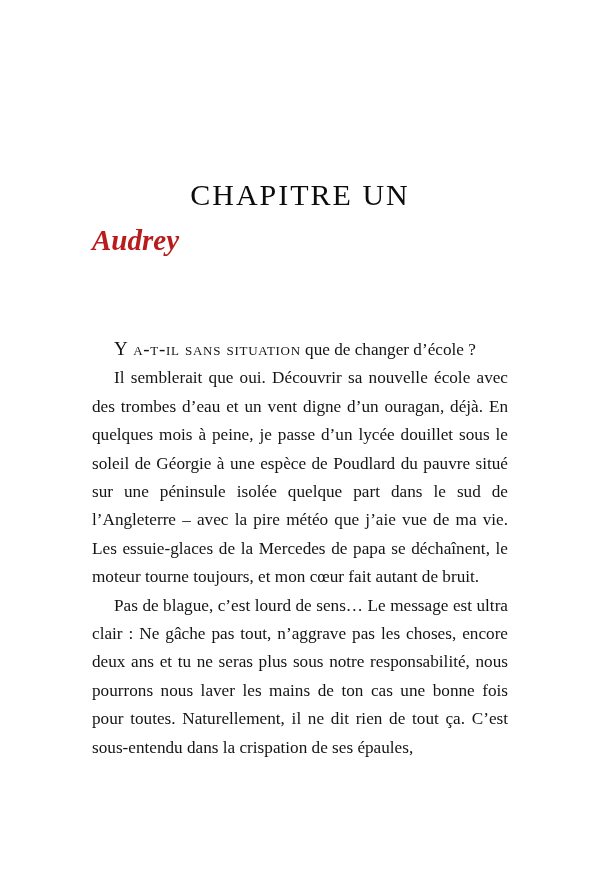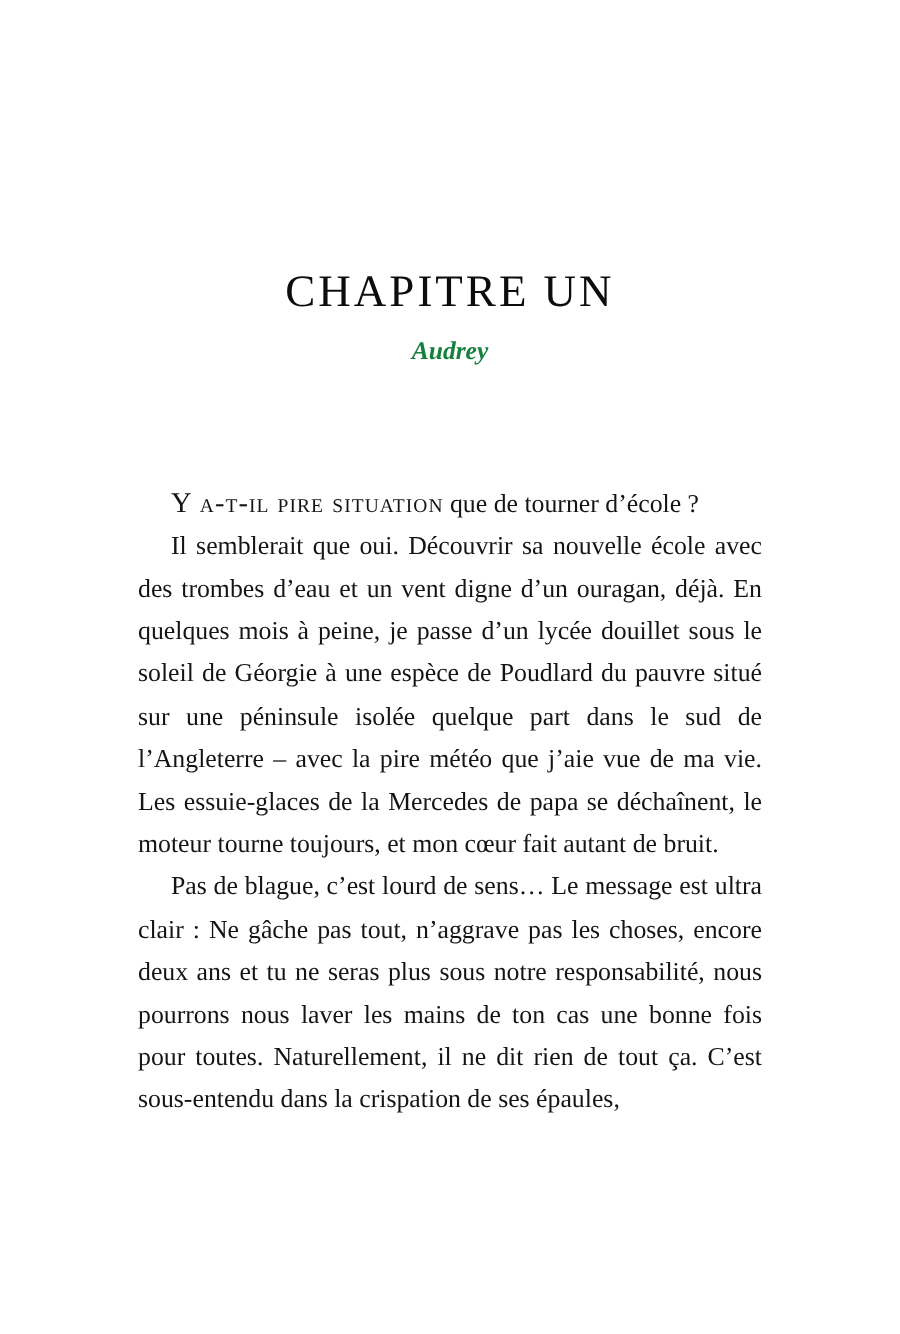--- a/index.html
+++ b/index.html
@@ -30,24 +30,23 @@
     font-family: "Liberation Serif", serif;
     font-weight: normal;
     font-size: 30px;
     letter-spacing: 2.0px;
     color: #0d0d0d;
     line-height: 1.1;
   }
   .chapter-subtitle {
     margin: 0;
     padding-top: 14px;
-    text-align: center;
     font-style: italic;
-    font-size: 17px;
-    color: #15803d;
+    font-size: 29px;
+    color: #b91c1c;
     line-height: 1.1;
   }
   .body-text {
     padding-top: 78px;
   }
   p.para {
     margin: 0;
     font-size: 17.2px;
     line-height: 28.4px;
     text-align: justify;
@@ -84,21 +83,21 @@
 <div class="page">
   <div class="content">
 
     <h1 class="chapter-title">CHAPITRE UN</h1>
 
     <h2 class="chapter-subtitle">Audrey</h2>
 
     <div class="body-text">
 
       <p class="para first">
-        <span class="smallcaps dropcap-word">Y a-t-il pire situation</span><span> que de tourner d’école ?</span>
+        <span class="smallcaps dropcap-word">Y a-t-il sans situation</span><span> que de changer d’école ?</span>
       </p>
 
       <p class="para">Il semblerait que oui. Découvrir sa nouvelle école avec des trombes d’eau et un vent digne d’un ouragan, déjà. En quelques mois à peine, je passe d’un lycée douillet sous le soleil de Géorgie à une espèce de Poudlard du pauvre situé sur une péninsule isolée quelque part dans le sud de l’Angleterre – avec la pire météo que j’aie vue de ma vie. Les essuie-glaces de la Mercedes de papa se déchaînent, le moteur tourne toujours, et mon cœur fait autant de bruit.</p>
 
 
       <p class="para">
         <span class="ital">Pas de blague</span><span>, c’est lourd de sens… Le message est ultra clair : </span><span class="ital">Ne gâche pas tout, n’aggrave pas les choses, encore deux ans et tu ne seras plus sous notre responsabilité, nous pourrons nous laver les mains de ton cas une bonne fois pour toutes</span><span>. Naturellement, il ne dit rien de tout ça. C’est sous-entendu dans la crispation de ses épaules,</span>
       </p>
 
     </div>

